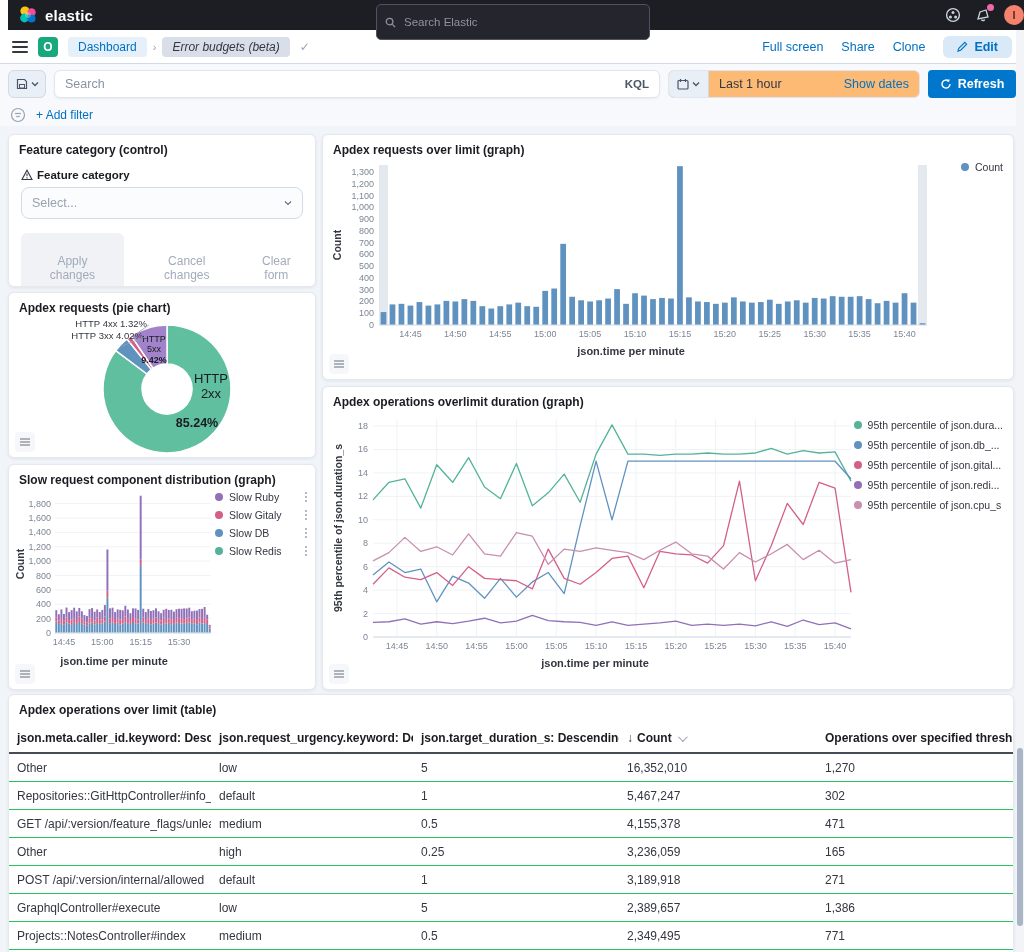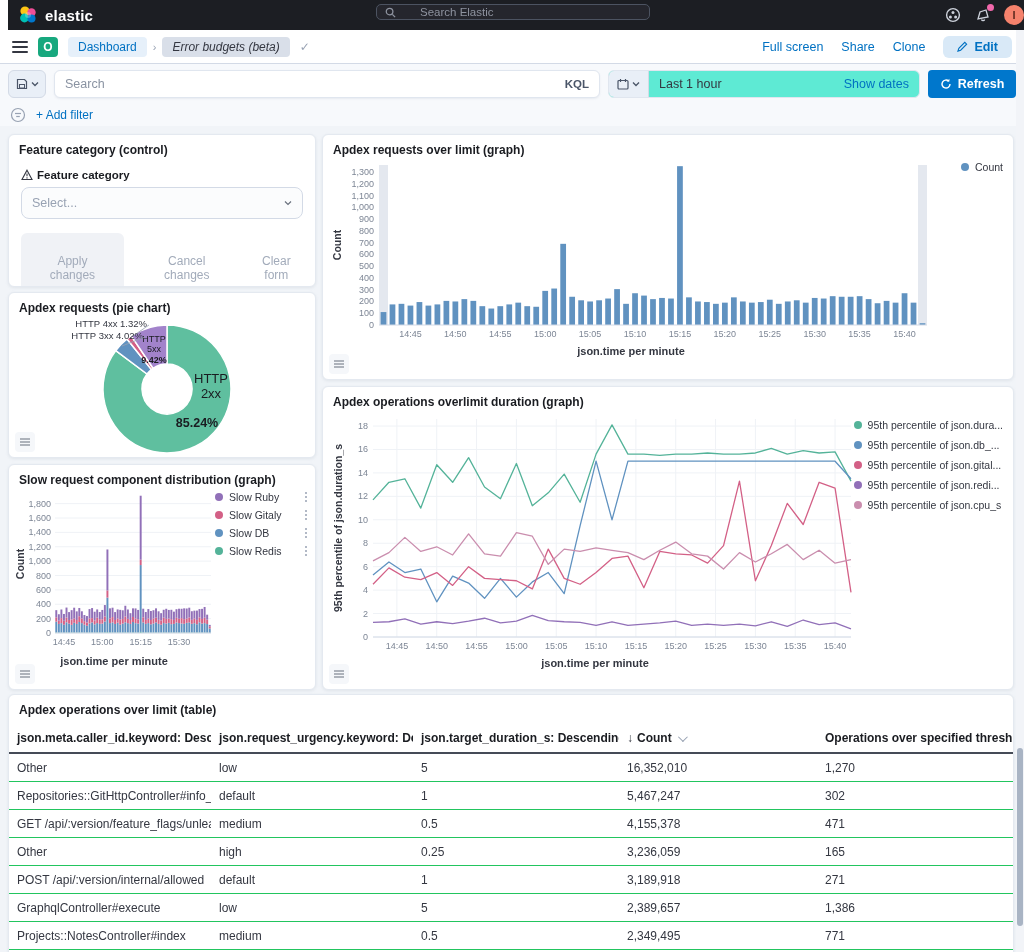--- a/index.html
+++ b/index.html
@@ -5,23 +5,23 @@
   * { margin:0; padding:0; box-sizing:border-box; }
   html,body { width:1024px; height:952px; overflow:hidden;
     font-family:"Liberation Sans","DejaVu Sans",sans-serif; background:#FFF; }
   body { position:relative; color:#343741; }
 
   
   .top-header { position:absolute; left:8px; top:0; width:1024px; height:30px;
     background:#1C1E23; display:flex; align-items:center; padding:0 10px; z-index:50; }
   .logo-wrap { display:flex; align-items:center; gap:7px; }
   .logo-text { color:#FFF; font-size:15px; font-weight:700; letter-spacing:.2px; }
-  .hdr-search { position:absolute; left:368px; top:4px; width:274px; height:16px;
+  .hdr-search { position:absolute; left:368px; top:4px; width:274px; height:36px;
     background:#25262D; border:1px solid #4C5361; border-radius:5px;
-    display:flex; align-items:center; gap:24px; padding:0 8px; }
+    display:flex; align-items:center; gap:8px; padding:0 8px; }
   .hdr-search span { color:#8E939F; font-size:11.5px; }
   .hdr-icons { position:absolute; right:8px; top:0; height:30px; display:flex; align-items:center; gap:12px; }
   .hdr-ic { position:relative; width:18px; height:18px; display:flex; align-items:center; justify-content:center; }
   .notif-dot { position:absolute; right:-2px; top:-2px; width:7px; height:7px; border-radius:50%; background:#F168AB; }
   .avatar { width:20px; height:20px; border-radius:50%; background:#F5826C; color:#5d2b1f;
     font-size:11px; font-weight:700; display:flex; align-items:center; justify-content:center; }
 
   
   .nav-bar { position:absolute; left:0; top:30px; width:1024px; height:34px; background:#FFF;
     border-bottom:1px solid #D3DAE6; display:flex; align-items:center; padding:0 12px; gap:10px; }
@@ -41,22 +41,22 @@
 
   
   .query-bar { position:absolute; left:0; top:64px; width:1024px; height:40px; background:#F7F9FC;
     display:flex; align-items:center; padding:0 8px; gap:8px; }
   .sq-btn { width:38px; height:28px; background:#E9EFF7; border:1px solid #D3DAE6; border-radius:6px;
     display:flex; align-items:center; justify-content:center; gap:3px; cursor:pointer; }
   .search-field { flex:1; height:28px; background:#FFF; border:1px solid #E0E6EF; border-radius:6px;
     display:flex; align-items:center; padding:0 10px; box-shadow:0 1px 2px rgba(152,162,179,.15); }
   .search-field .ph { color:#8A93A2; font-size:12.5px; flex:1; }
   .kql { color:#4A5568; font-size:11.5px; font-weight:600; cursor:pointer; }
-  .date-group { width:312px; height:28px; display:flex; border:1px solid #E0E6EF; border-radius:6px;
-    background:#5eead4; overflow:hidden; }
+  .date-group { width:252px; height:28px; display:flex; border:1px solid #E0E6EF; border-radius:6px;
+    background:#fdba74; overflow:hidden; }
   .cal-btn { width:40px; background:#E9EFF7; border-right:1px solid #D3DAE6; display:flex;
     align-items:center; justify-content:center; gap:3px; cursor:pointer; }
   .date-val { flex:1; display:flex; align-items:center; padding:0 10px; font-size:12.5px; color:#343741; cursor:pointer; }
   .show-dates { display:flex; align-items:center; padding:0 10px; color:#0071C2; font-size:12.5px; cursor:pointer; }
   .refresh-btn { width:88px; height:28px; background:#0077CC; color:#FFF; border:none; border-radius:4px;
     font-size:12.5px; font-weight:600; display:flex; align-items:center; justify-content:center; gap:6px; cursor:pointer; }
 
   
   .filter-bar { position:absolute; left:0; top:104px; width:1024px; height:22px; background:#F7F9FC;
     display:flex; align-items:center; padding:0 10px; gap:10px; }

